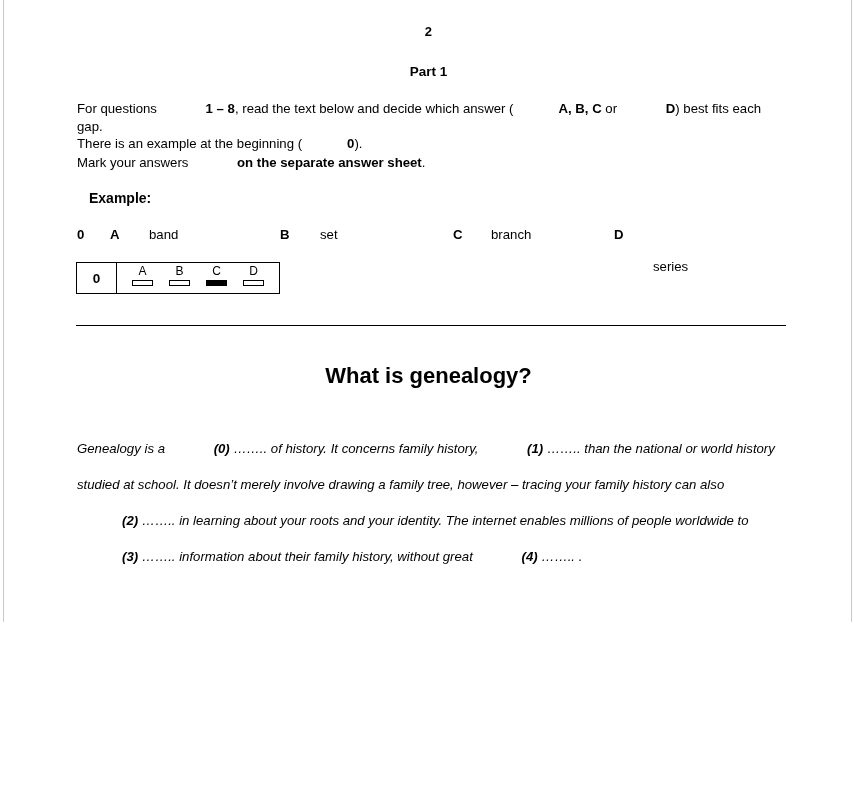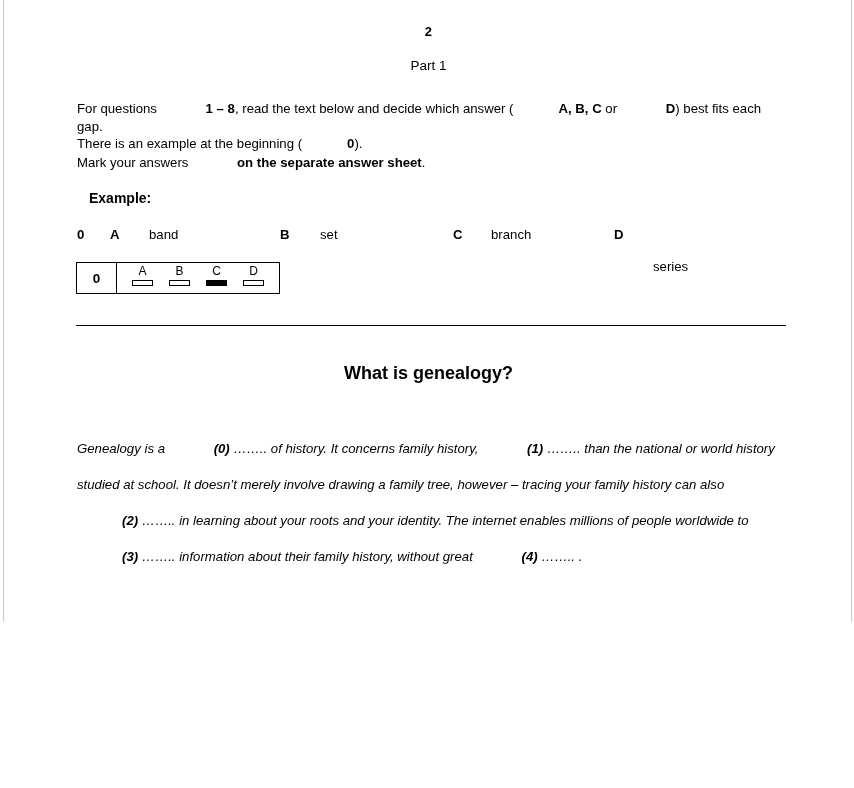--- a/index.html
+++ b/index.html
@@ -42,25 +42,25 @@
     top: 24px;
     width: 711px;
     text-align: center;
     font-size: 13px;
     font-weight: bold;
     letter-spacing: 0.2px;
   }
   .part-title {
     position: absolute;
     left: 0;
-    top: 58px;
+    top: 64px;
     width: 711px;
     text-align: center;
     font-size: 13.5px;
-    font-weight: normal;
+    font-weight: bold;
   }
 
   
   .instructions {
     position: absolute;
     left: 4px;
     top: 100px;
     width: 700px;
     font-size: 13.2px;
     line-height: 17.5px;
@@ -171,21 +171,21 @@
     border-top: 1.7px solid #000000;
   }
 
   
   .article-title {
     position: absolute;
     left: 0;
     top: 363px;
     width: 711px;
     text-align: center;
-    font-size: 18px;
+    font-size: 22px;
     font-weight: bold;
   }
 
   .article-body {
     position: absolute;
     left: 4px;
     top: 431px;
     width: 710px;
     font-size: 13.2px;
     line-height: 36px;

